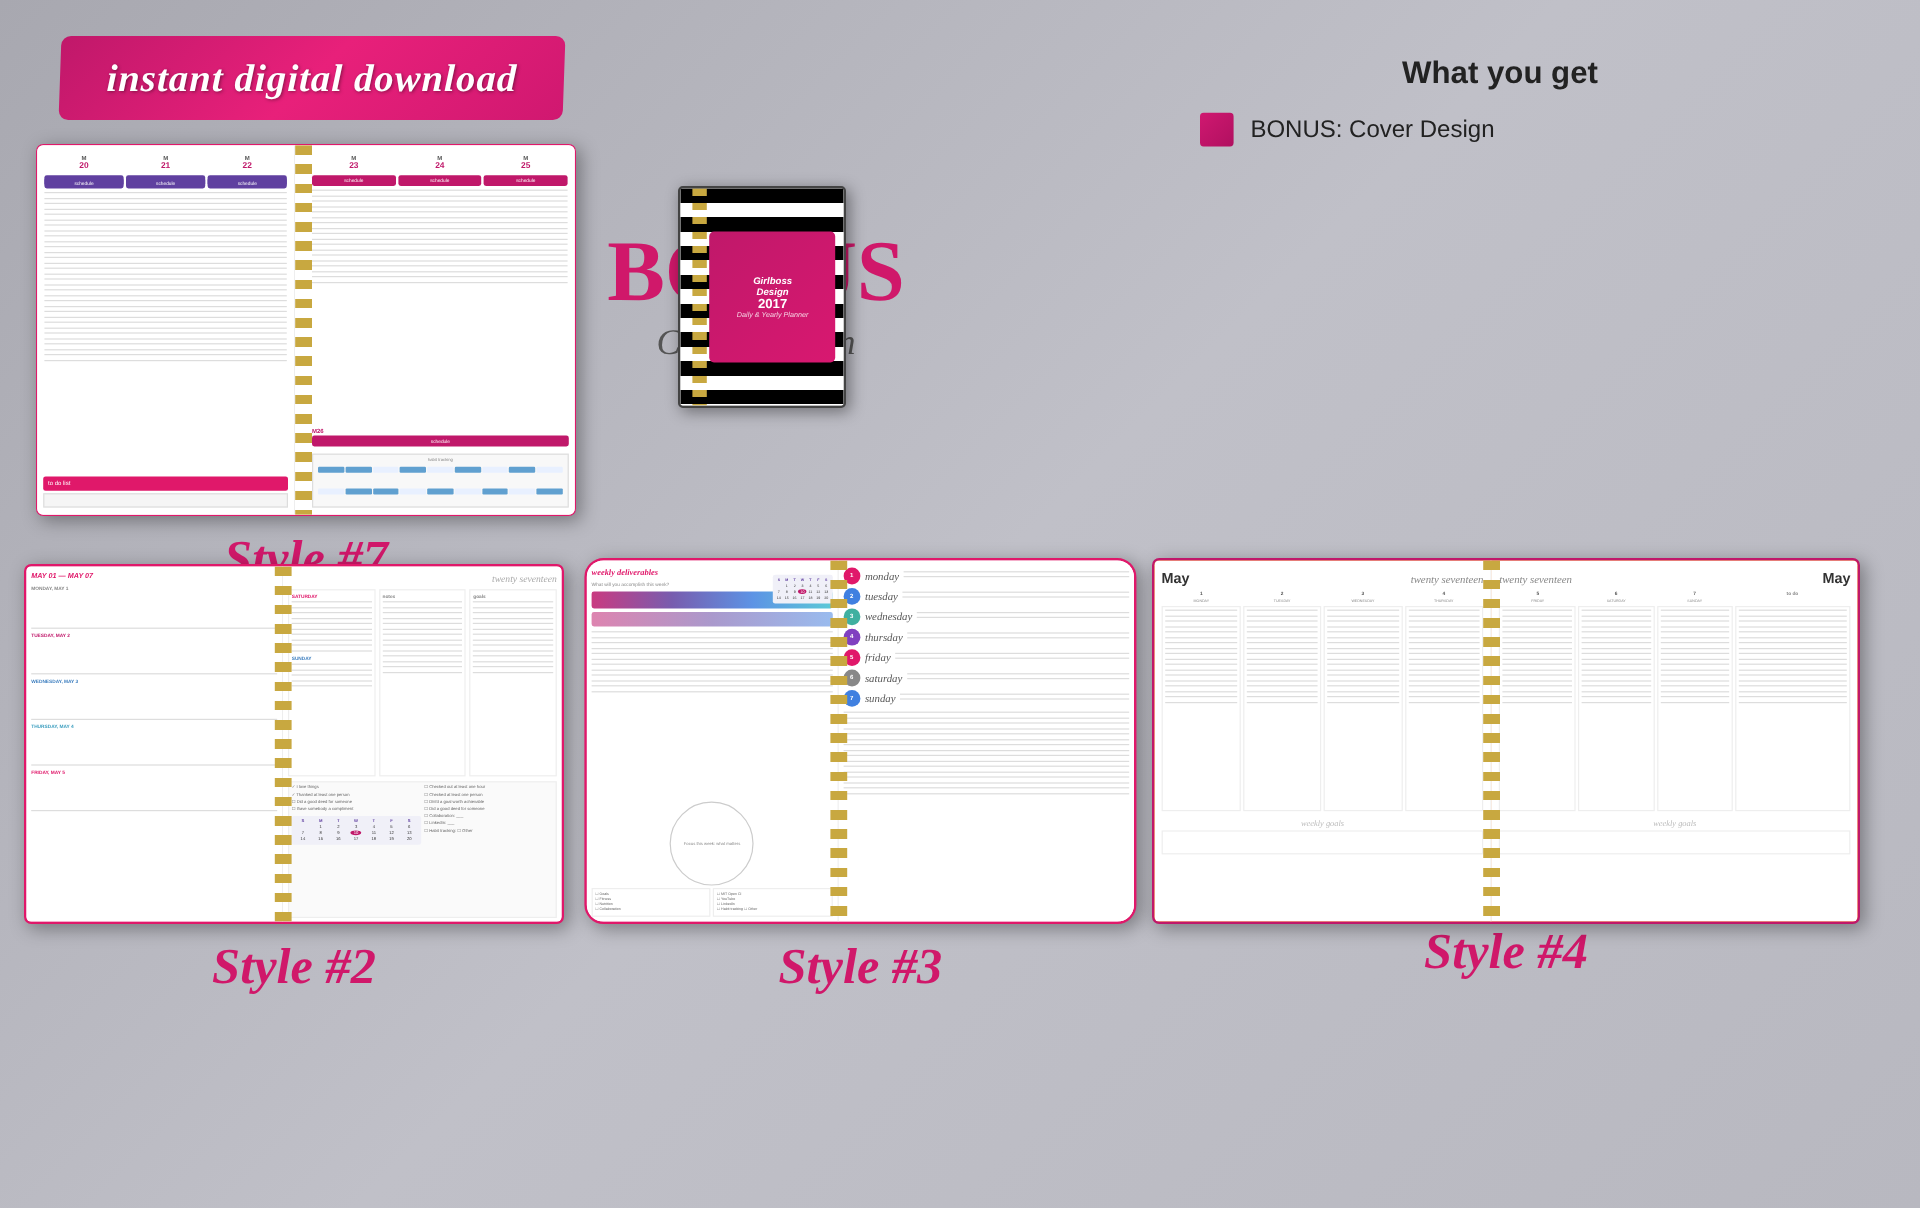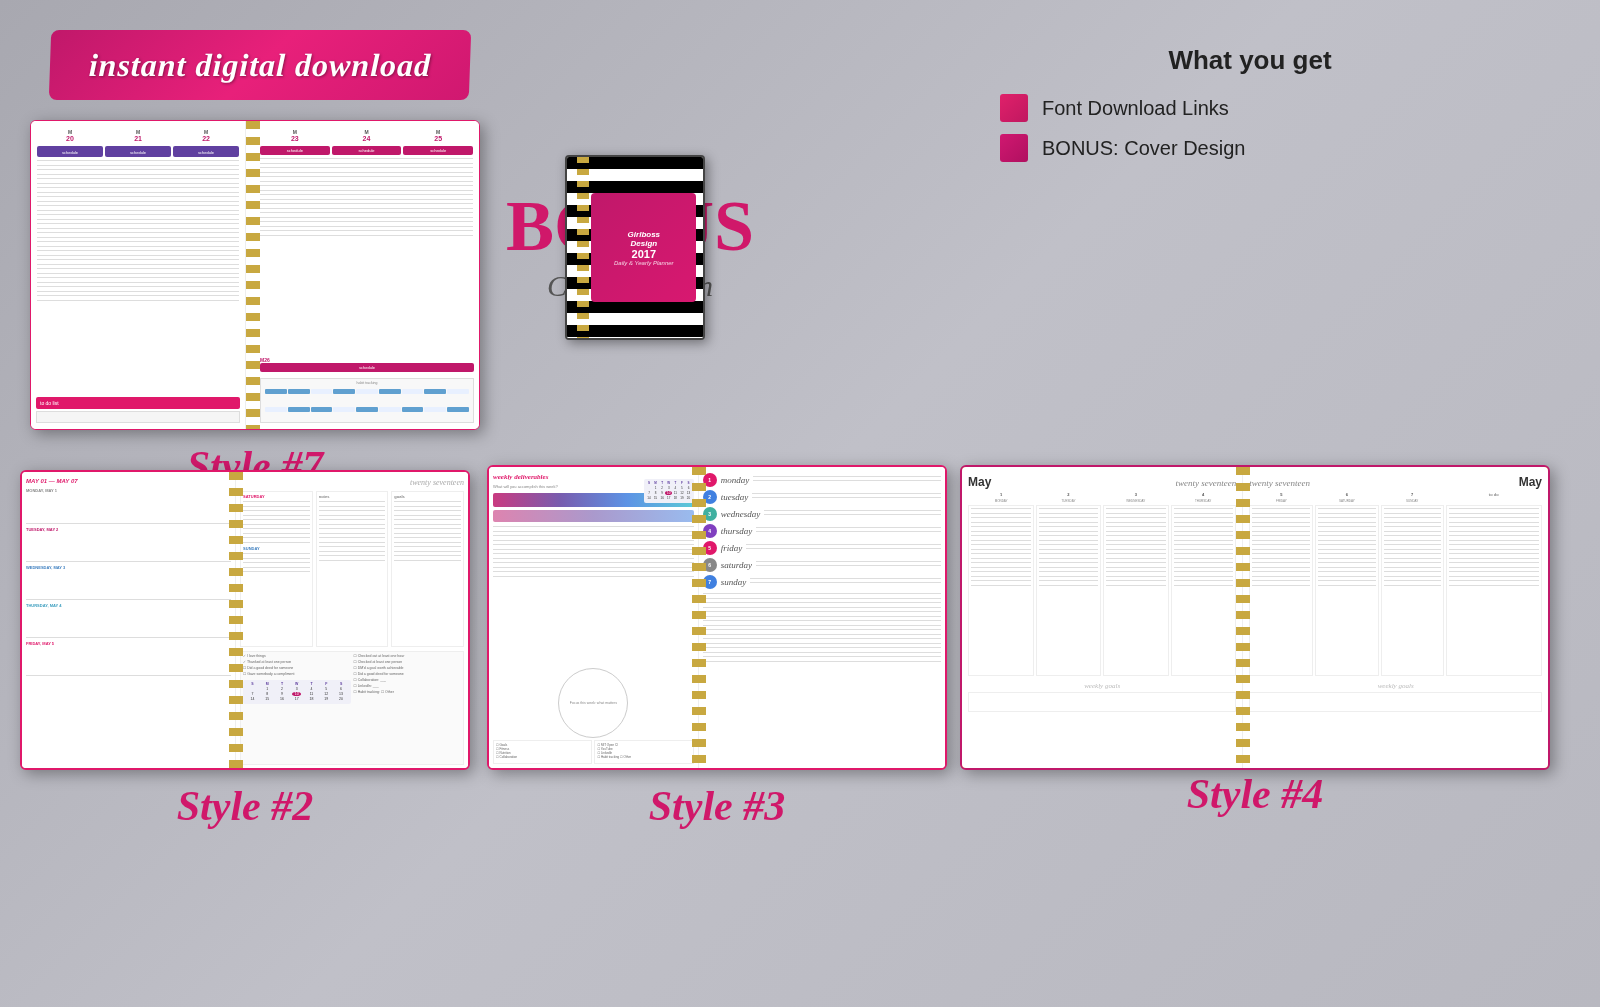--- a/index.html
+++ b/index.html
@@ -284,21 +284,21 @@
     
     .style3-wrap {
       position: absolute;
       top: 465px;
       left: 487px;
     }
     .style3-book {
       width: 460px;
       height: 305px;
       background: white;
-      border-radius: 6px;
+      border-radius: 16px;
       box-shadow: 4px 4px 15px rgba(0,0,0,0.35);
       display: flex;
       position: relative;
       overflow: hidden;
       border: 2px solid #e0186a;
     }
     .s3-left {
       width: 46%;
       height: 100%;
       background: white;
@@ -434,24 +434,20 @@
 </head>
 <body>
 
 <div class="banner">
   <span class="banner-text">instant digital download</span>
 </div>
 
 <div class="what-you-get">
   <div class="what-title">What you get</div>
 
-  <div class="feature-item">
-    <div class="feature-square"></div>
-    <span class="feature-text">Font Download Links</span>
-  </div>
 
 
 
   <div class="feature-item">
     <div class="feature-square" style="background: linear-gradient(135deg, #d01870, #b01060);"></div>
     <span class="feature-text">BONUS: Cover Design</span>
   </div>
 </div>
 
 <div class="bonus-section">

